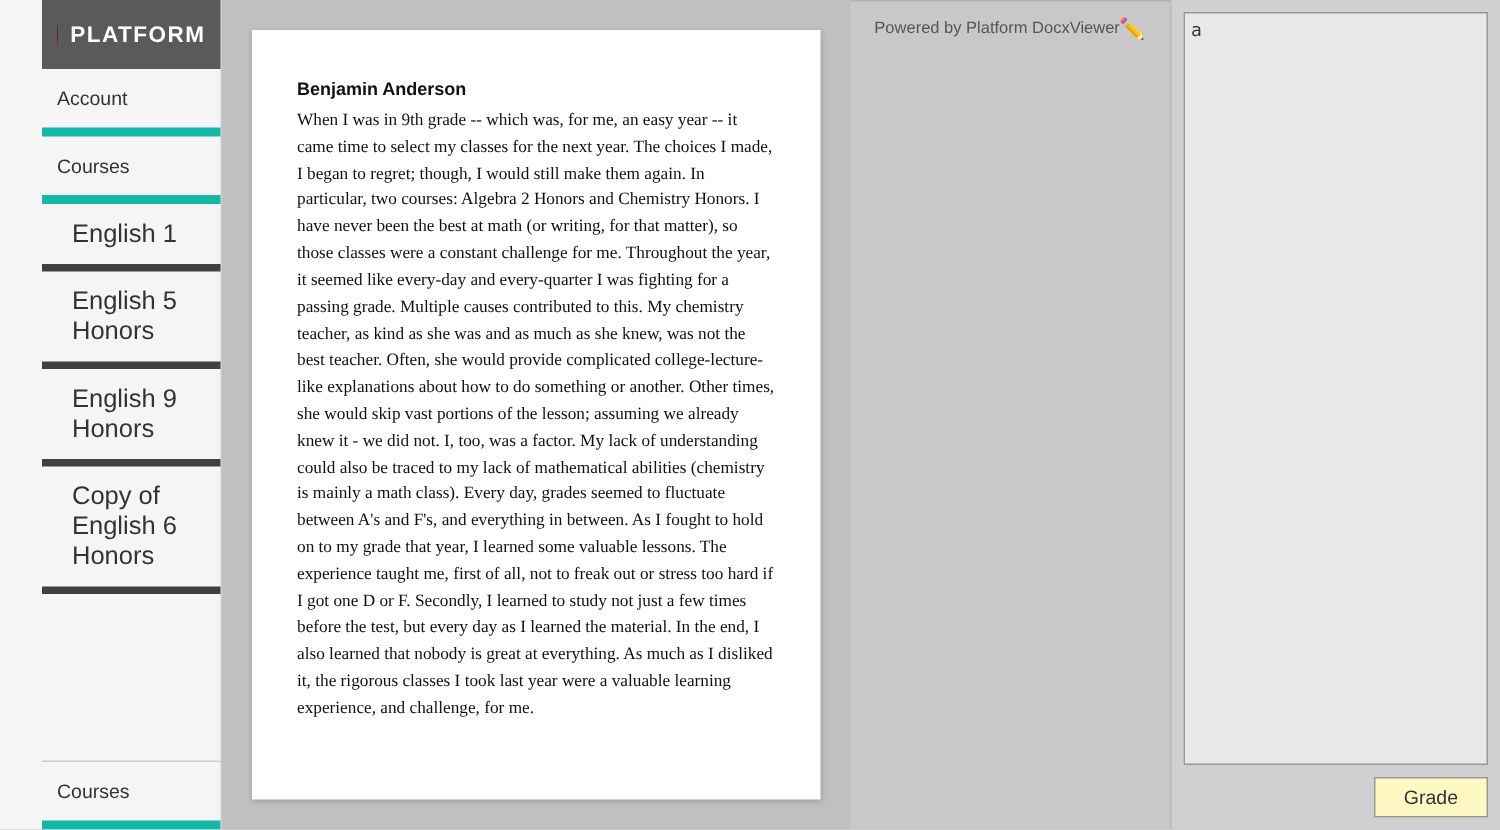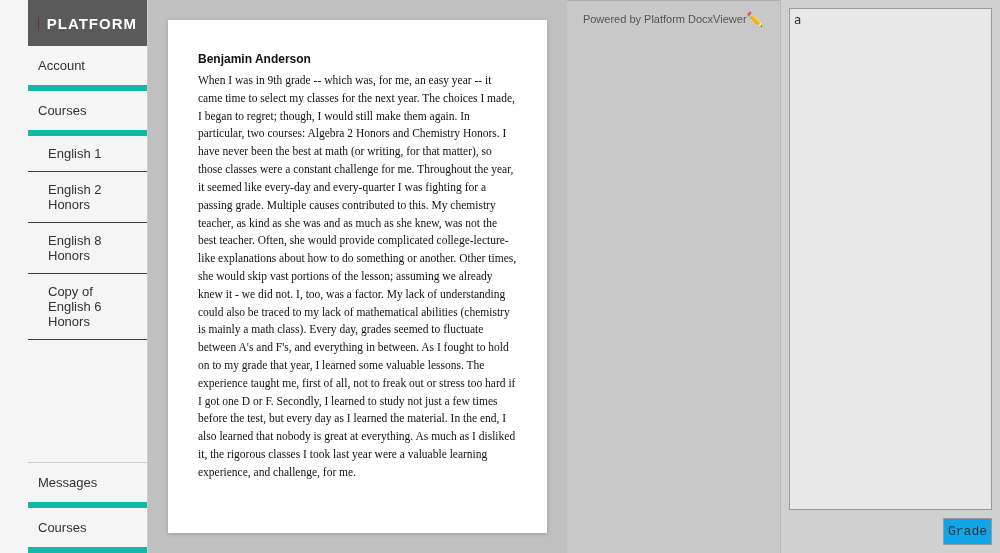--- a/index.html
+++ b/index.html
@@ -47,24 +47,24 @@
     .nav-item-top {
       padding: 12px 10px;
       font-size: 13px;
       color: #333;
       cursor: pointer;
       border-bottom: 6px solid #14b8a6;
     }
 
     .nav-sub-item {
       padding: 10px 10px 10px 20px;
-      font-size: 13px;
+      font-size: 17px;
       color: #333;
       cursor: pointer;
-      border-bottom: 1px solid #404040;
+      border-bottom: 5px solid #404040;
     }
 
     .nav-bottom-section {
       margin-top: auto;
       border-top: 1px solid #ccc;
     }
 
     
     #main {
       flex: 1;
@@ -169,52 +169,50 @@
       outline: none;
     }
 
     .grade-button-row {
       display: flex;
       justify-content: flex-end;
       margin-top: 8px;
     }
 
     .grade-button {
-      background: #0ea5e9;
+      background: #fef9c3;
       border: 1px solid #999;
-      padding: 5px 4px;
+      padding: 5px 19px;
       font-size: 13px;
       cursor: pointer;
       color: #333;
-      font-family: Liberation Mono, monospace;
     }
 
     
     .doc-scroll::-webkit-scrollbar { width: 8px; }
     .doc-scroll::-webkit-scrollbar-track { background: #c0c0c0; }
     .doc-scroll::-webkit-scrollbar-thumb { background: #999; border-radius: 4px; }
   </style>
 </head>
 <body>
 
 <div id="sidebar">
   <div class="logo-area">
     <div class="logo-diamond"></div>
     <span class="logo-text">PLATFORM</span>
   </div>
   <div class="nav-section">
     <div class="nav-item-top">Account</div>
     <div class="nav-item-top">Courses</div>
     <div class="nav-sub-item">English 1</div>
-    <div class="nav-sub-item">English 2 Honors</div>
-    <div class="nav-sub-item">English 8 Honors</div>
+    <div class="nav-sub-item">English 5 Honors</div>
+    <div class="nav-sub-item">English 9 Honors</div>
     <div class="nav-sub-item">Copy of English 6 Honors</div>
   </div>
   <div class="nav-bottom-section">
-    <div class="nav-item-top">Messages</div>
     <div class="nav-item-top">Courses</div>
   </div>
 </div>
 
 <div id="main">
   <div class="main-inner">
 
     <div class="doc-area">
       <div class="doc-scroll">
         <div class="doc-page">

